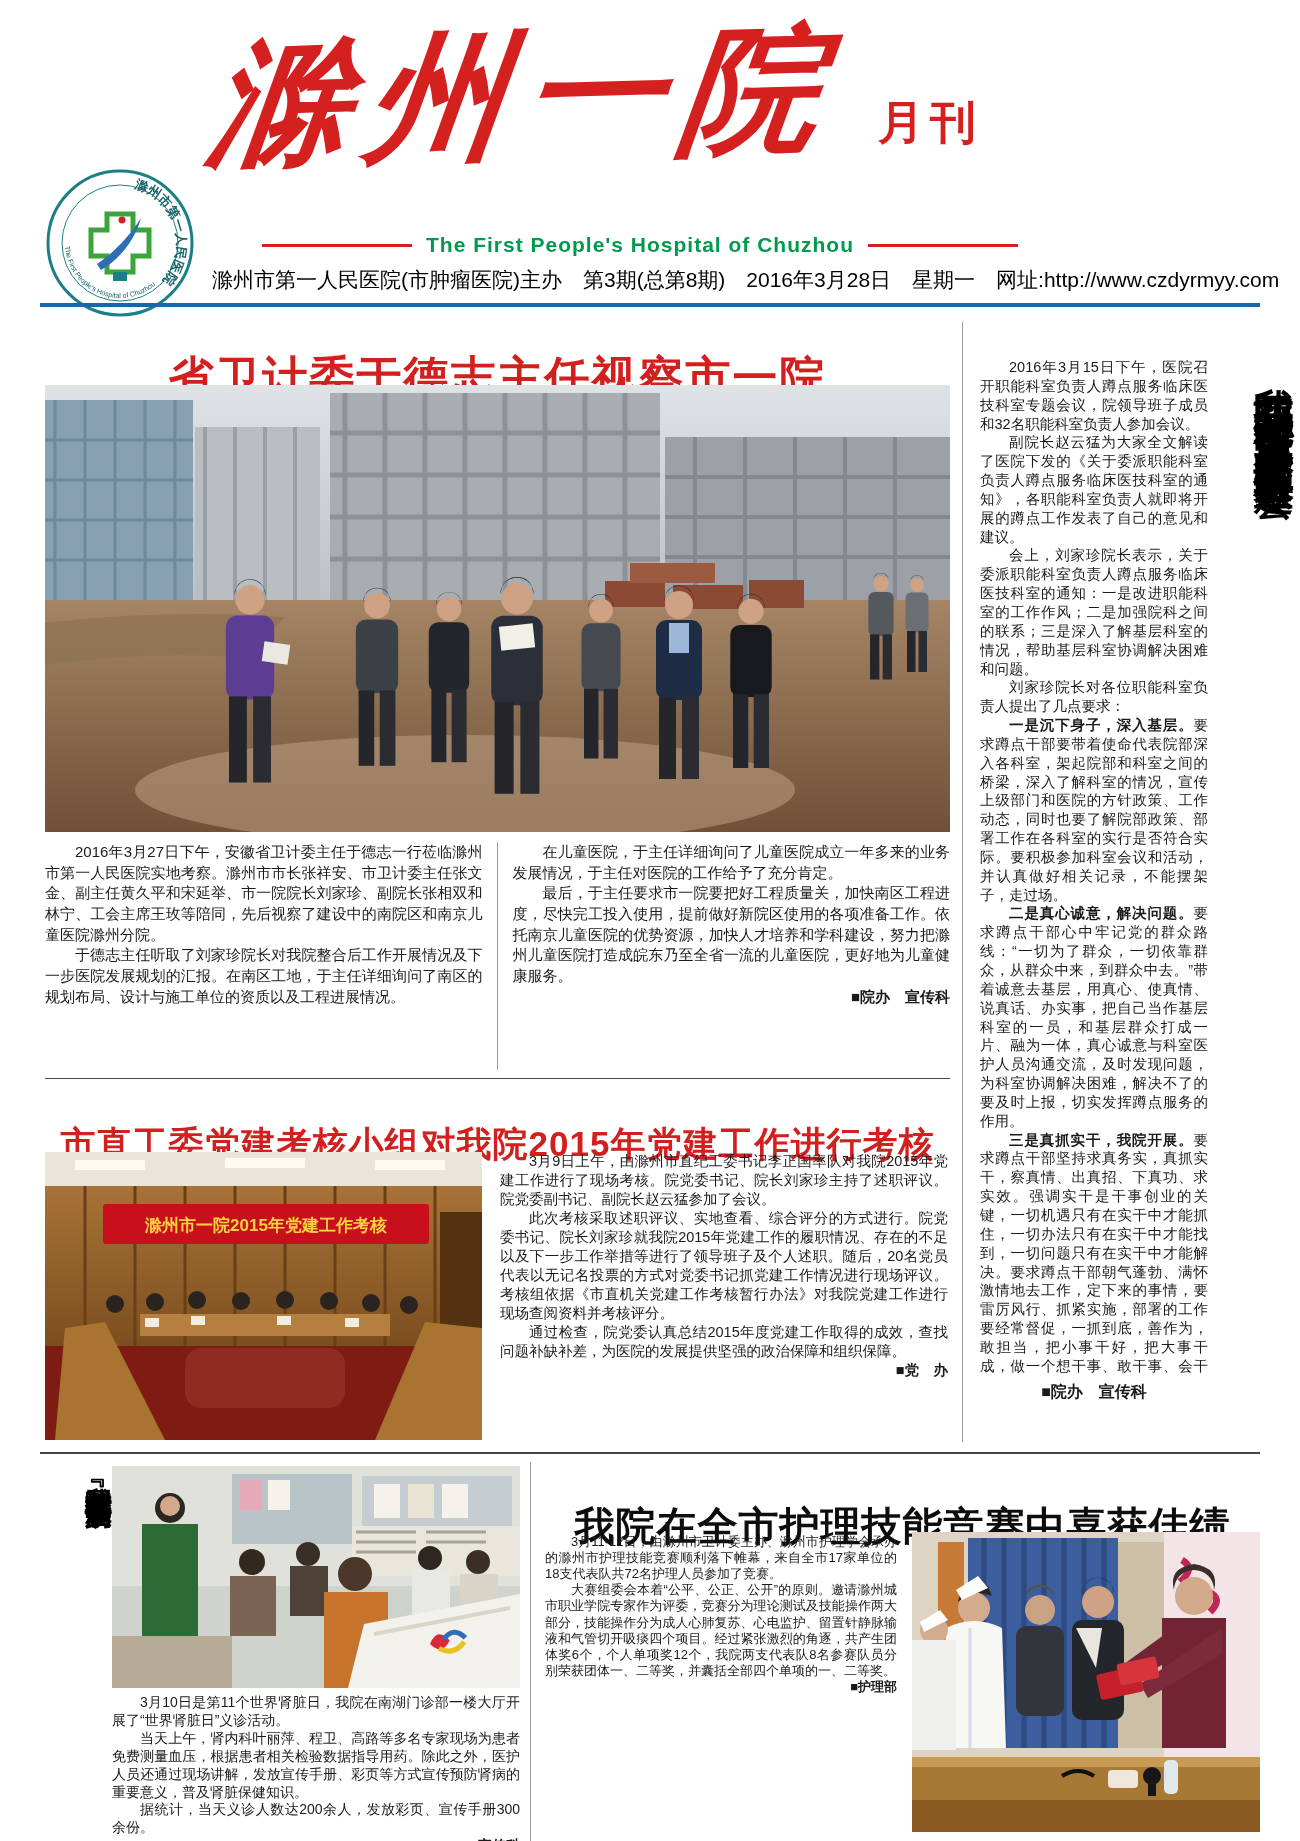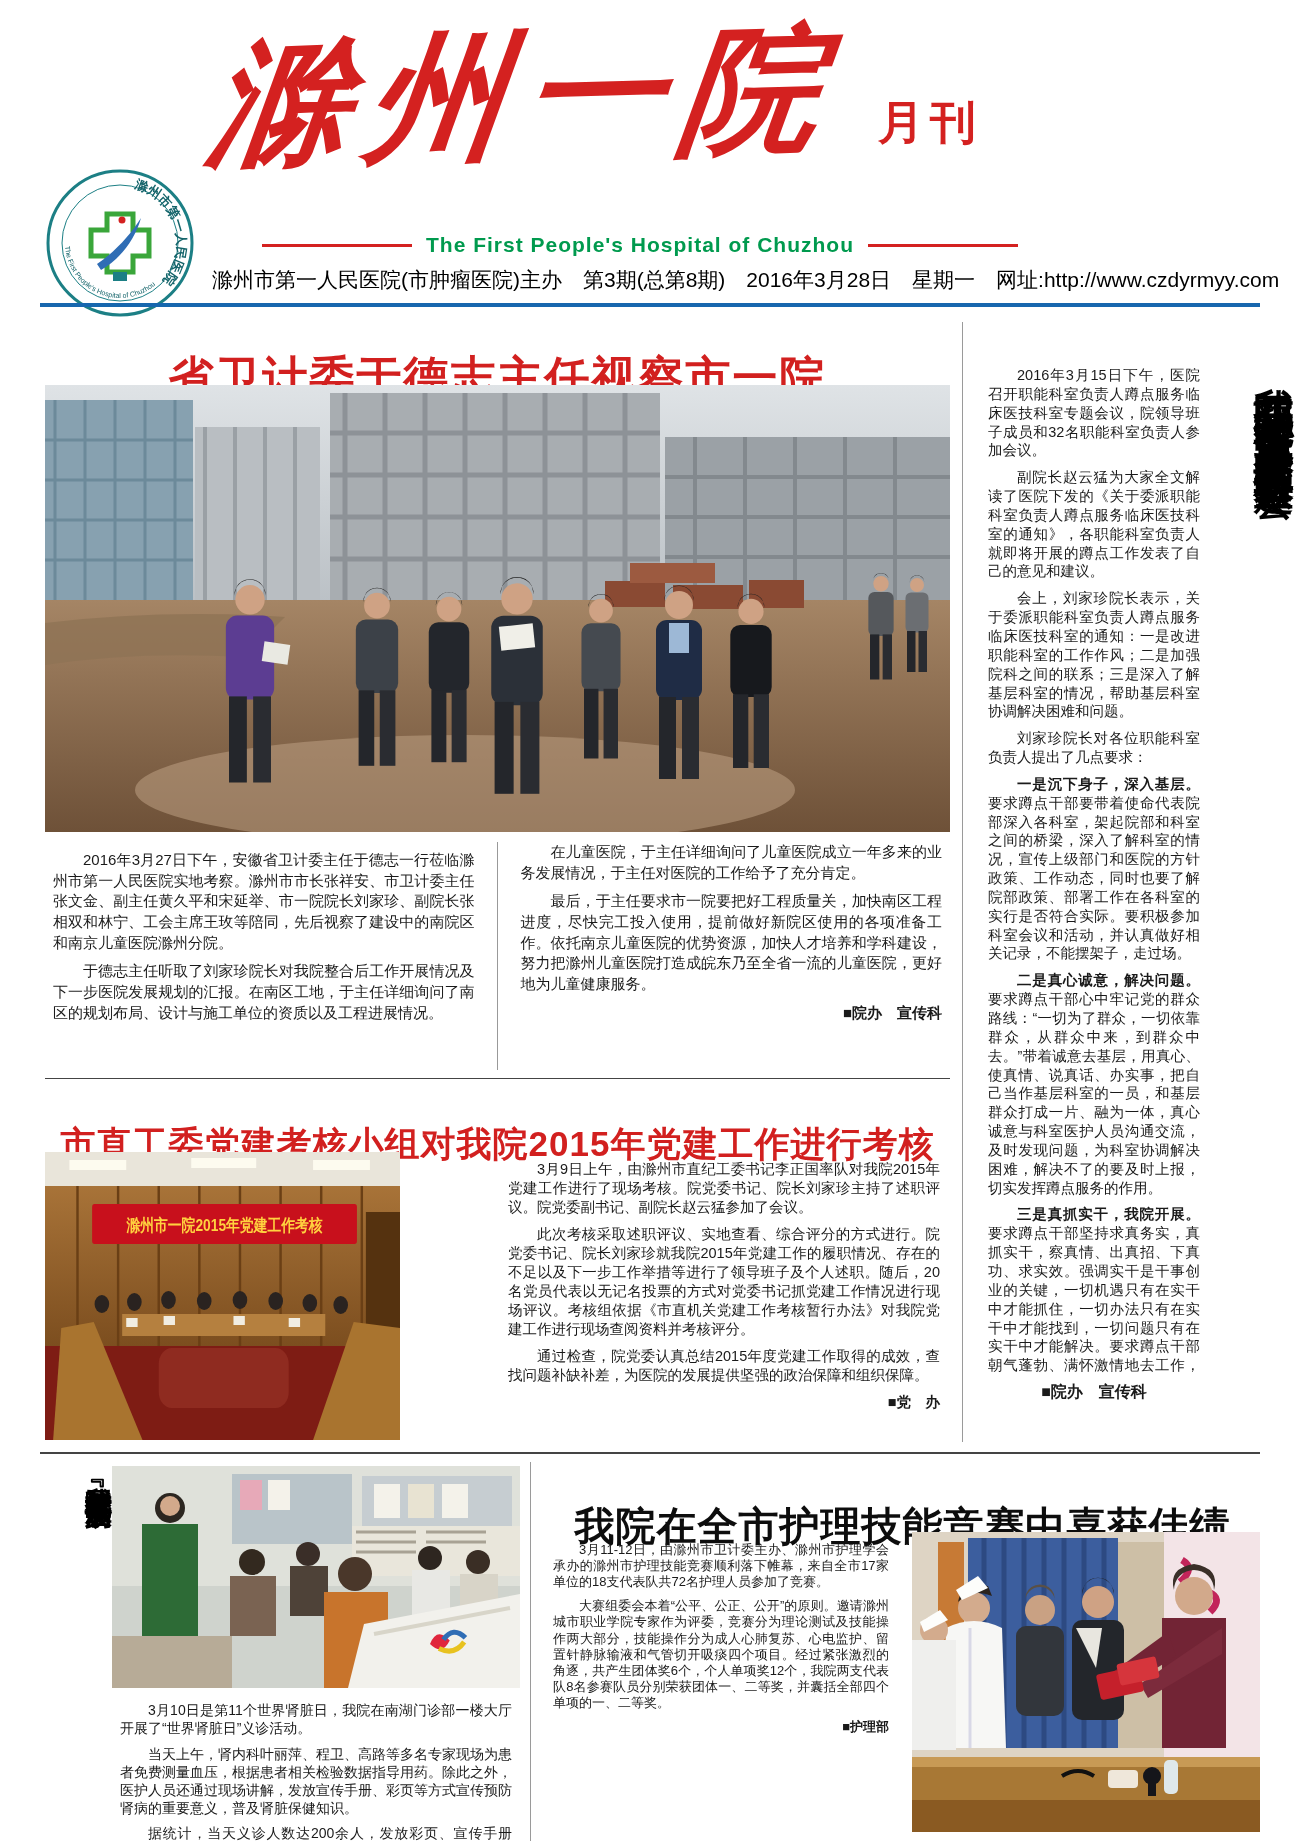--- a/index.html
+++ b/index.html
@@ -15,39 +15,39 @@
   .logo{position:absolute;left:45px;top:168px;width:150px;height:150px;}
   .eng-row{position:absolute;left:200px;top:233px;width:880px;display:flex;align-items:center;justify-content:center;gap:14px;}
   .eng-row .rline{height:3px;background:#d42120;flex:0 0 150px;}
   .eng-name{color:#009a4e;font-weight:bold;font-size:21px;letter-spacing:1px;white-space:nowrap;}
   .info-line{position:absolute;left:212px;top:266px;width:1048px;font-weight:normal;
       font-size:21px;white-space:nowrap;color:#000;}
   .blue-rule{position:absolute;left:40px;top:303px;width:1220px;height:4px;background:#1767ae;}
   
   .headline-red{color:#d2201f;font-weight:bold;text-align:center;}
   .body-text{font-size:15px;line-height:1.38;text-align:justify;overflow:hidden;}
-  .body-text p{margin:8px;text-indent:2em;}
+  .body-text p{margin:0;text-indent:2em;}
   .byline{font-weight:bold;text-align:right;text-indent:0 !important;}
   .v-head{writing-mode:vertical-rl;text-orientation:mixed;font-weight:bold;color:#000;}
   .vdiv{position:absolute;width:1px;background:#9a9a9a;}
   .hdiv{position:absolute;height:1px;background:#444;}
   .photo{position:absolute;overflow:hidden;background:#ccc;}
   .photo svg{display:block;width:100%;height:100%;}
   
   .a1-head{position:absolute;left:45px;top:318px;width:905px;font-size:45px;letter-spacing:2px;}
   .a1-photo{left:45px;top:385px;width:905px;height:447px;}
   .a1-body{position:absolute;left:45px;top:842px;width:905px;height:228px;
       column-count:2;column-gap:30px;column-rule:1px solid #999;}
   
   .sb-text{position:absolute;left:980px;top:358px;width:228px;height:1015px;font-size:14.5px;line-height:1.30;}
   .sb-byline{position:absolute;left:980px;top:1382px;width:228px;font-weight:bold;text-align:center;font-size:16px;}
   .sb-head{position:absolute;left:1212px;top:356px;height:1085px;width:58px;font-size:40px;letter-spacing:4px;line-height:58px;}
   
   .a2-head{position:absolute;left:45px;top:1092px;width:905px;font-size:35px;letter-spacing:1px;}
-  .a2-photo{left:45px;top:1152px;width:355px;height:288px;}
+  .a2-photo{left:45px;top:1152px;width:437px;height:288px;}
   .a2-body{position:absolute;left:500px;top:1152px;width:448px;height:288px;font-size:14.5px;line-height:1.31;}
   
   .k-head{position:absolute;left:46px;top:1466px;height:373px;width:58px;font-size:27px;letter-spacing:1px;line-height:56px;}
   .k-photo{left:112px;top:1466px;width:408px;height:222px;}
   .k-body{position:absolute;left:112px;top:1694px;width:408px;height:147px;font-size:14px;line-height:1.28;}
   .n-head{position:absolute;left:545px;top:1466px;width:715px;font-size:40px;font-weight:bold;color:#0d0d0d;text-align:center;letter-spacing:1px;}
   .n-body{position:absolute;left:545px;top:1534px;width:352px;height:307px;font-size:13px;line-height:1.24;}
   .n-photo{left:912px;top:1532px;width:348px;height:300px;}
 </style>
 </head>

